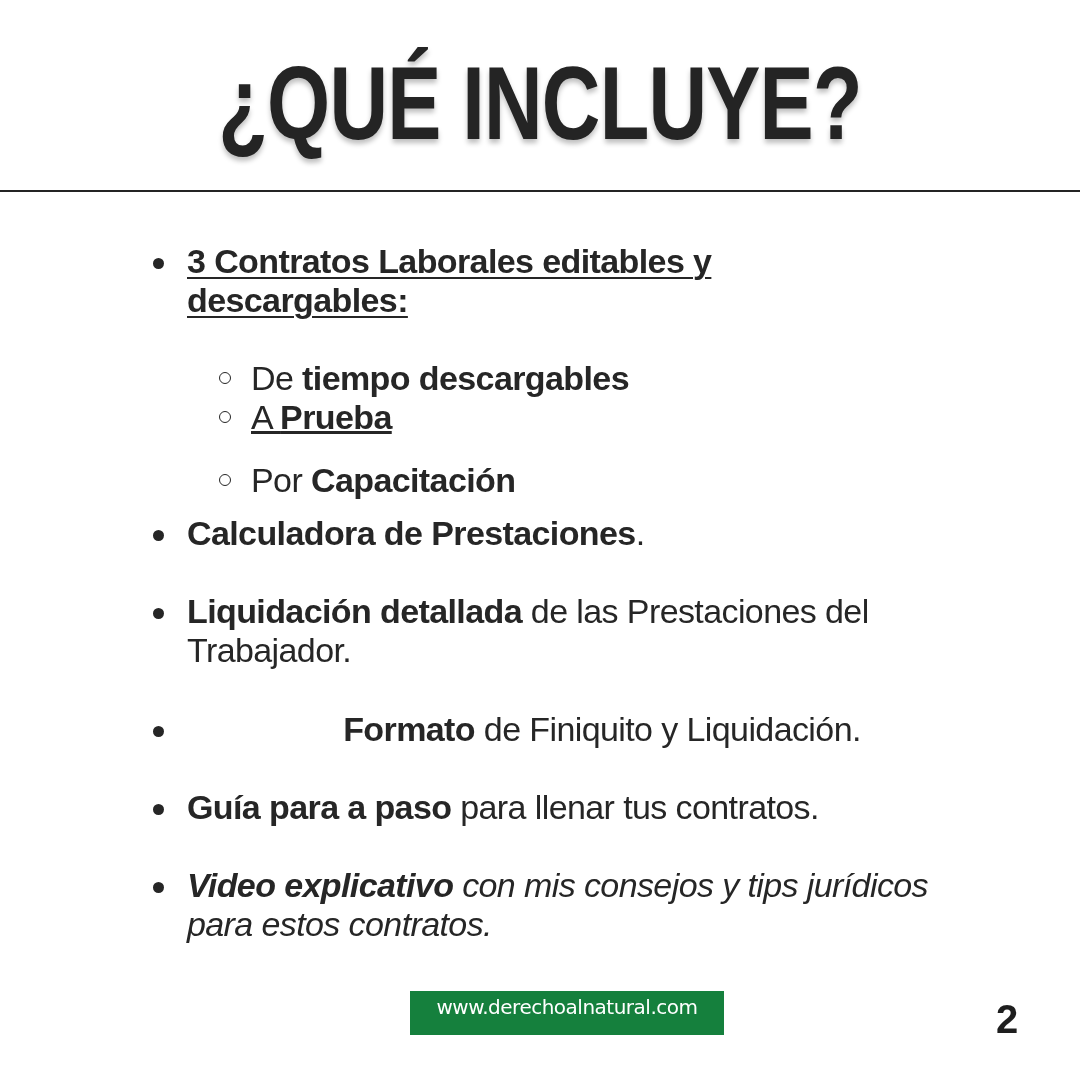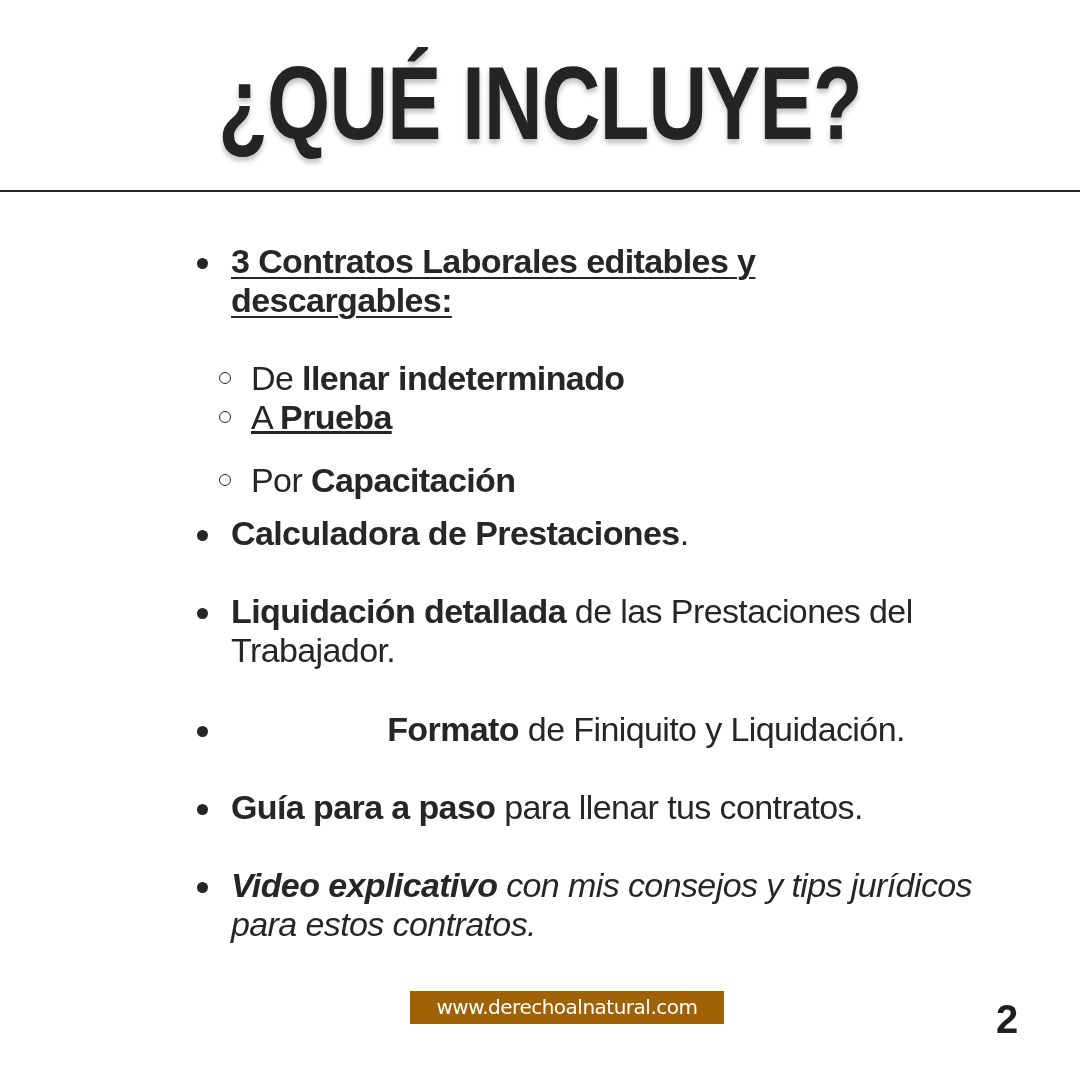--- a/index.html
+++ b/index.html
@@ -25,21 +25,20 @@
     position: absolute; left: 0; top: 190px; width: 1080px; height: 2px;
     background: #242424;
   }
 
   .list { position: absolute; left: 0; top: 0; width: 1080px; }
   .item {
     position: absolute; left: 187px; width: 830px;
     font-size: 34px; line-height: 39px;
     letter-spacing: -0.6px;
     color: #262626;
-    margin-left: 44px;
   }
   .item .bullet {
     position: absolute; left: -34px; top: 16px;
     width: 11px; height: 11px; border-radius: 50%;
     background: #262626;
   }
   .item b { font-weight: 700; }
   .item.underlined .text { text-decoration: underline; text-decoration-thickness: 2px; text-underline-offset: 4px; font-weight: 700; }
 
   .sub {
@@ -49,22 +48,22 @@
     color: #262626;
   }
   .sub .circle {
     position: absolute; left: -32px; top: 13px;
     width: 12px; height: 12px; border-radius: 50%;
     border: 1.2px solid #262626;
     background: transparent;
   }
 
   .url {
-    position: absolute; left: 410px; top: 991px; width: 314px; height: 33px;
-    background: #a16207;
+    position: absolute; left: 410px; top: 991px; width: 314px; height: 44px;
+    background: #15803d;
     color: #ffffff;
     font-family: "DejaVu Sans", sans-serif;
     font-size: 20px; line-height: 33px;
     text-align: center;
     letter-spacing: -0.5px;
   }
 
   .page-num {
     position: absolute; left: 996px; top: 996px;
     font-family: "Liberation Sans", sans-serif;
@@ -80,21 +79,21 @@
 
 <div class="list">
 
   <div class="item underlined" style="top:242px; width:640px;">
     <span class="bullet"></span>
     <span class="text">3 Contratos Laborales editables y descargables:</span>
   </div>
 
   <div class="sub" style="top:359px;">
     <span class="circle"></span>
-    <span>De </span><b>llenar indeterminado</b>
+    <span>De </span><b>tiempo descargables</b>
   </div>
   <div class="sub" style="top:398px;text-decoration:underline;">
     <span class="circle"></span>
     <span>A </span><b>Prueba</b>
   </div>
   <div class="sub" style="top:461px;">
     <span class="circle"></span>
     <span>Por </span><b>Capacitación</b>
   </div>
 

